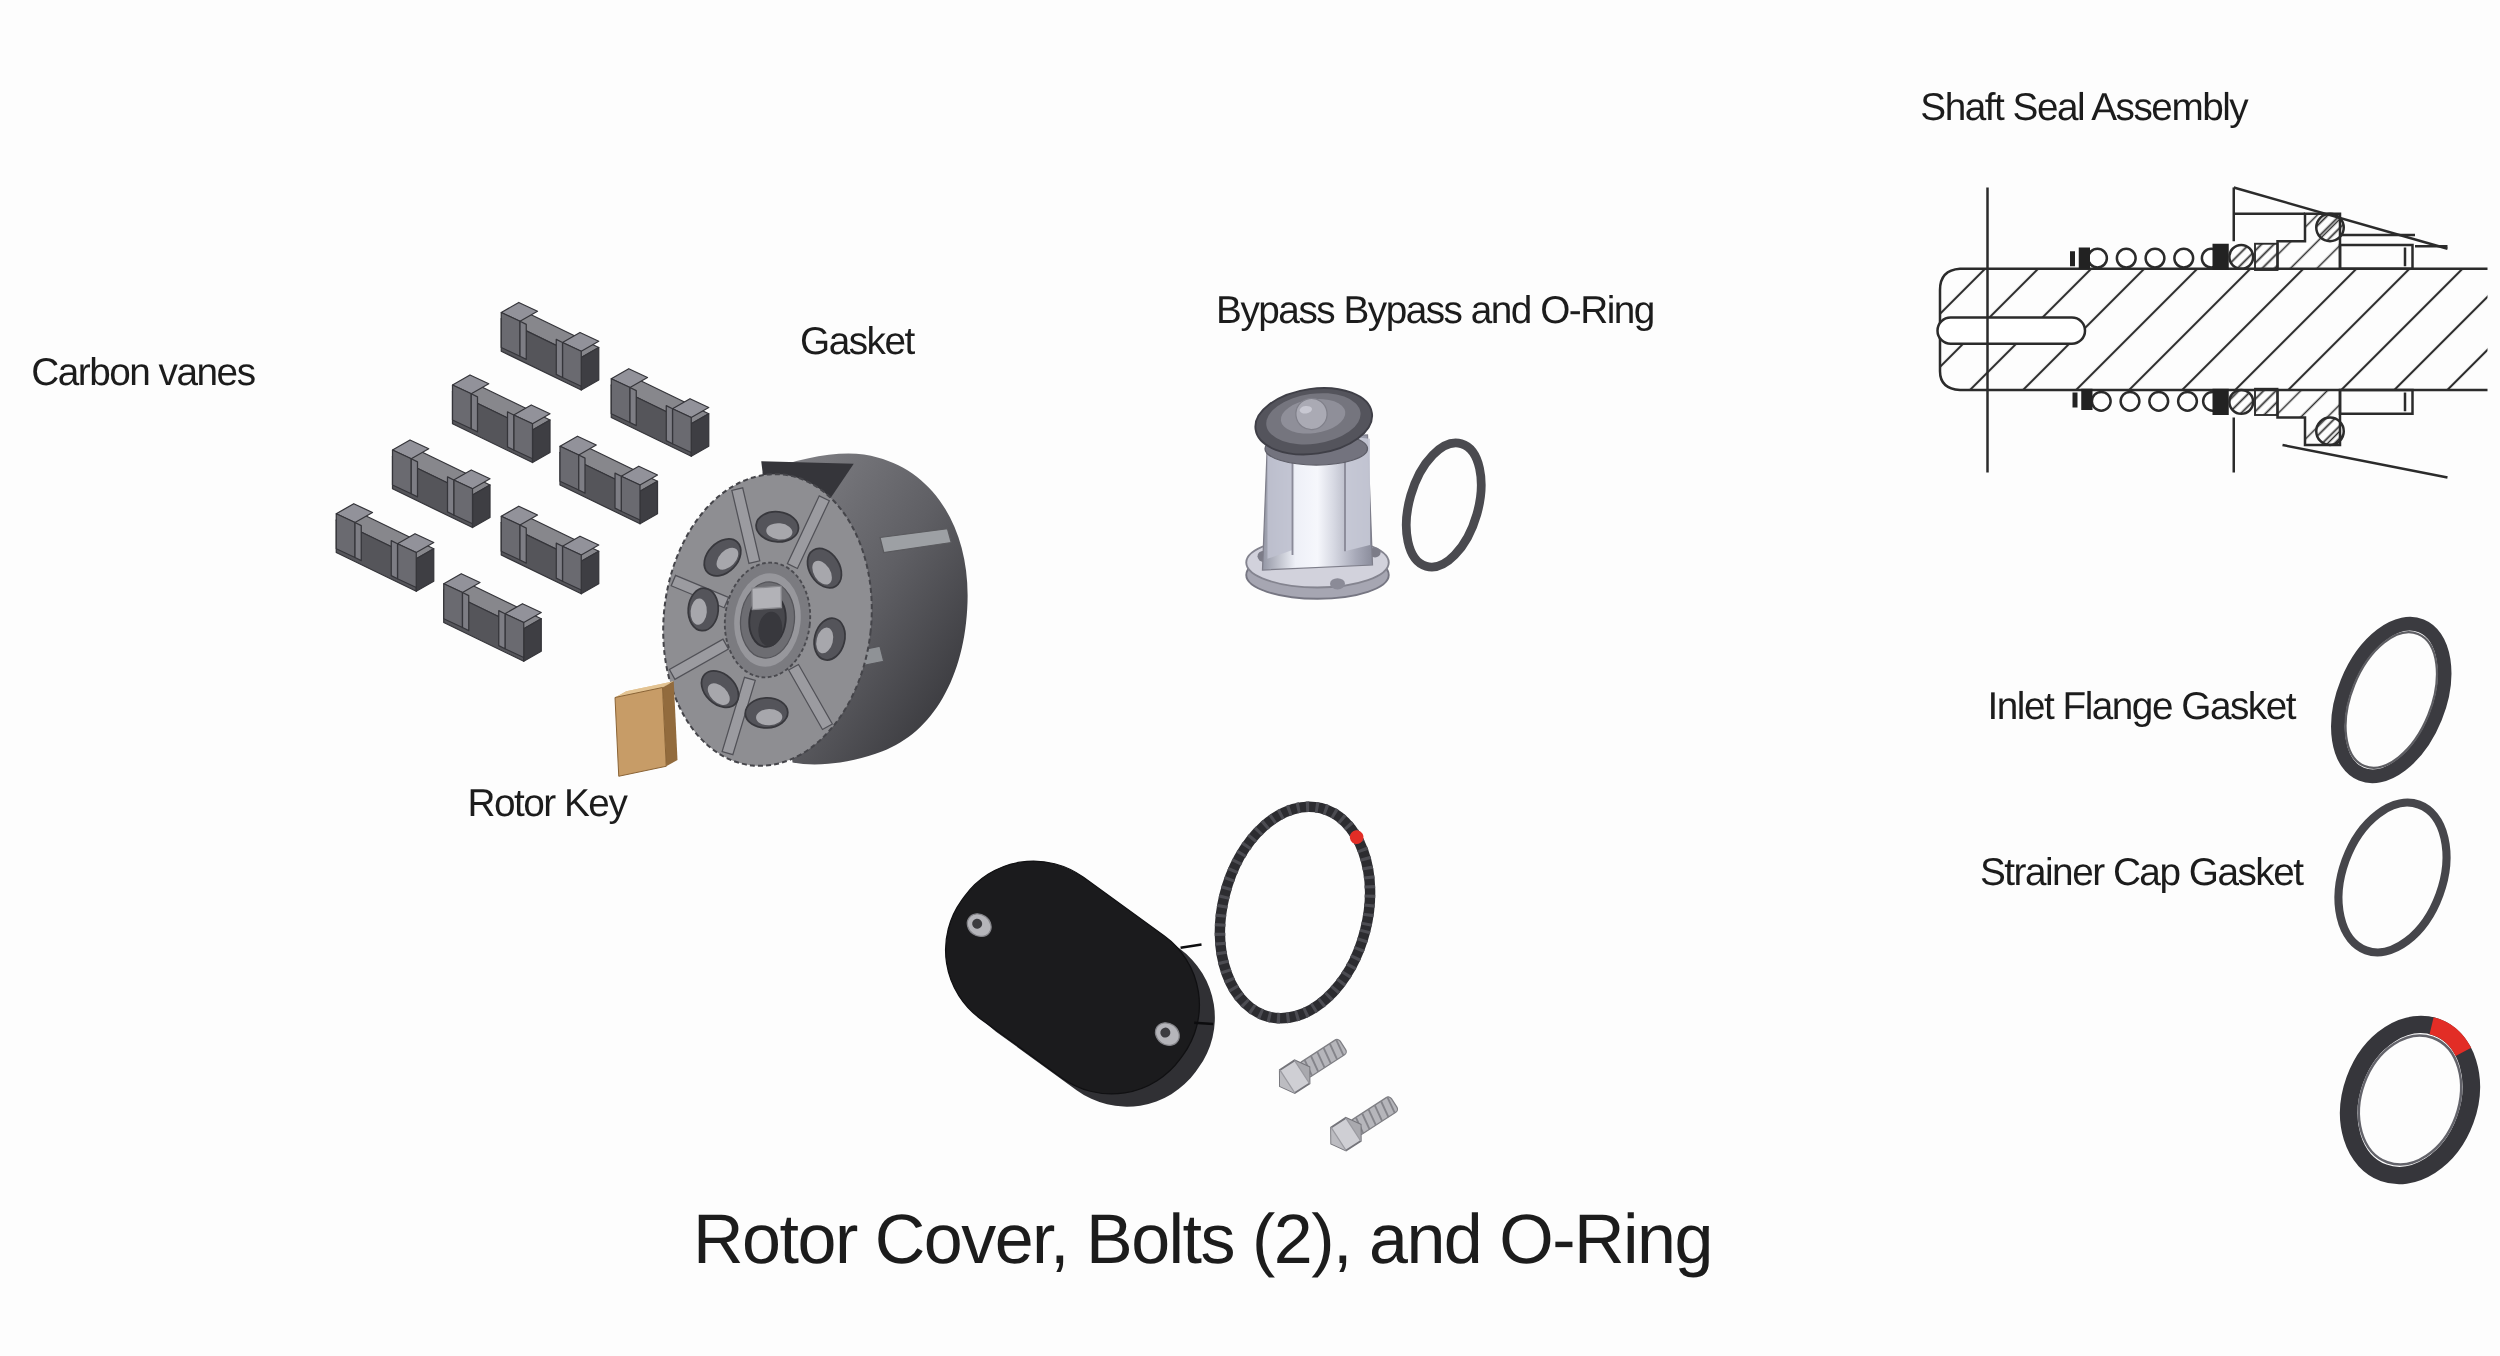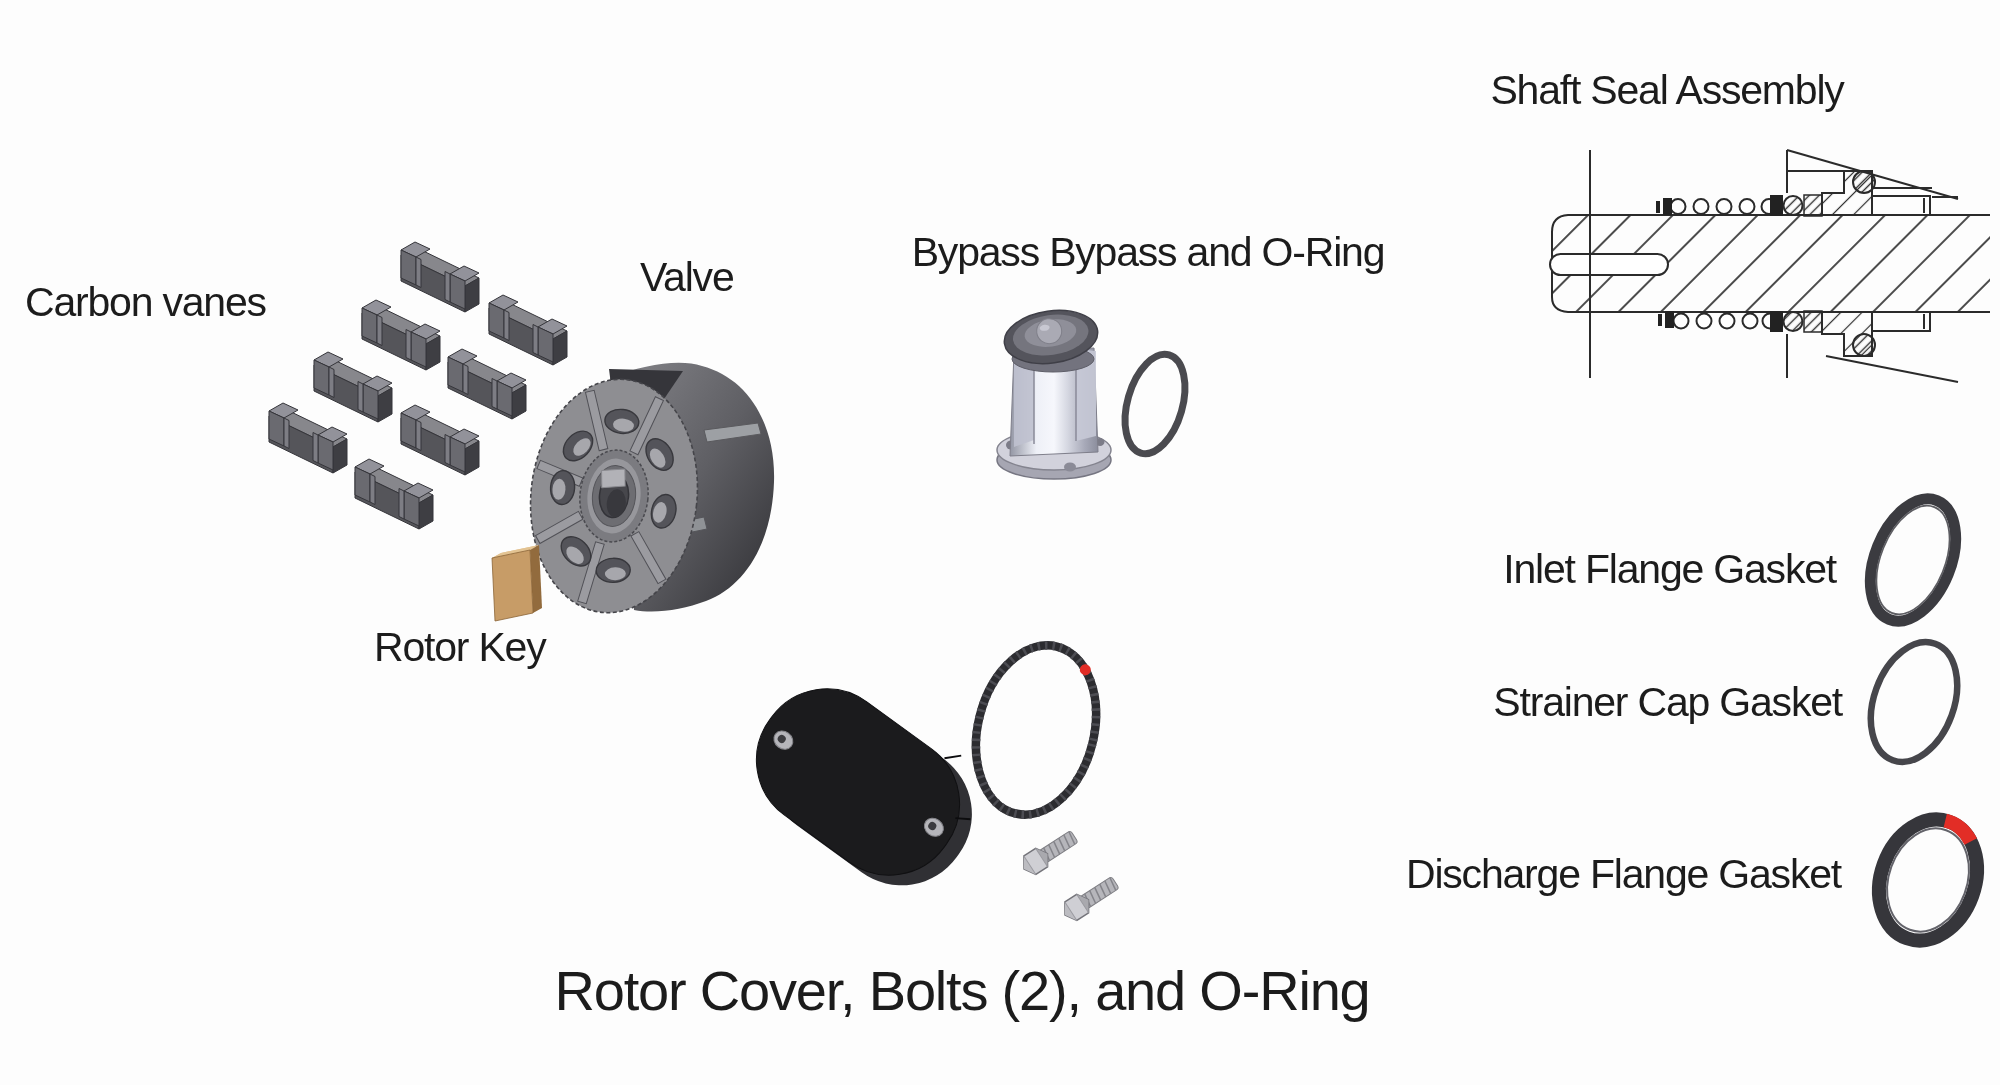--- a/index.html
+++ b/index.html
@@ -1,19 +1,19 @@
 <!DOCTYPE html>
 <html><head>
 <meta charset="utf-8">
 <style>
   html,body{margin:0;padding:0;background:#ffffff;}
   .stage{position:relative;width:2000px;height:1085px;background:#fdfdfd;overflow:hidden;
          font-family:"Liberation Sans", sans-serif;}
   .art{position:absolute;left:0;top:0;}
-  .label{position:absolute;white-space:nowrap;color:#1c1c1c;font-size:41px;
+  .label{position:absolute;white-space:nowrap;color:#1c1c1c;font-size:31px;
          letter-spacing:-1.2px;line-height:1;}
   .label.center{transform:translateX(-50%);}
   .label.caption{font-size:56px;}
 </style>
 </head>
 <body>
 
 <div class="stage">
 
   <svg class="art" width="2000" height="1085" viewBox="0 0 2000 1085">
@@ -249,28 +249,27 @@
       <ellipse rx="58" ry="86" fill="none" stroke="#4c4c52" stroke-width="8.5" stroke-dasharray="2.5 5"></ellipse>
       <circle cx="33.3" cy="-70.4" r="5.5" fill="#e22d26"></circle>
     </g>
 
     <use href="#bolt" transform="translate(1024,869) rotate(-33)"></use>
     <use href="#bolt" transform="translate(1065,915) rotate(-33)"></use>
   </svg>
 
   <div class="label" style="left:25px;top:282px;">Carbon vanes</div>
 
-  <div class="label" style="left:640px;top:257px;">Valve</div>
+  <div class="label" style="left:640px;top:257px;">Gasket</div>
 
   <div class="label" style="left:360px;top:627px;margin-left:14px;">Rotor Key</div>
 
   <div class="label center" style="left:1148px;top:232px;">Bypass Bypass and O-Ring</div>
 
   <div class="label center" style="left:1667px;top:70px;">Shaft Seal Assembly</div>
 
   <div class="label" style="right:164px;top:526px;text-align:right;margin-top:23px;">Inlet Flange Gasket</div>
 
   <div class="label" style="right:158px;top:682px;text-align:right;">Strainer Cap Gasket</div>
 
-  <div class="label" style="right:159px;top:854px;text-align:right;">Discharge Flange Gasket</div>
 
   <div class="label caption center" style="left:962px;top:963px;">Rotor Cover, Bolts (2), and O-Ring</div>
 </div>
 
 </body></html>

